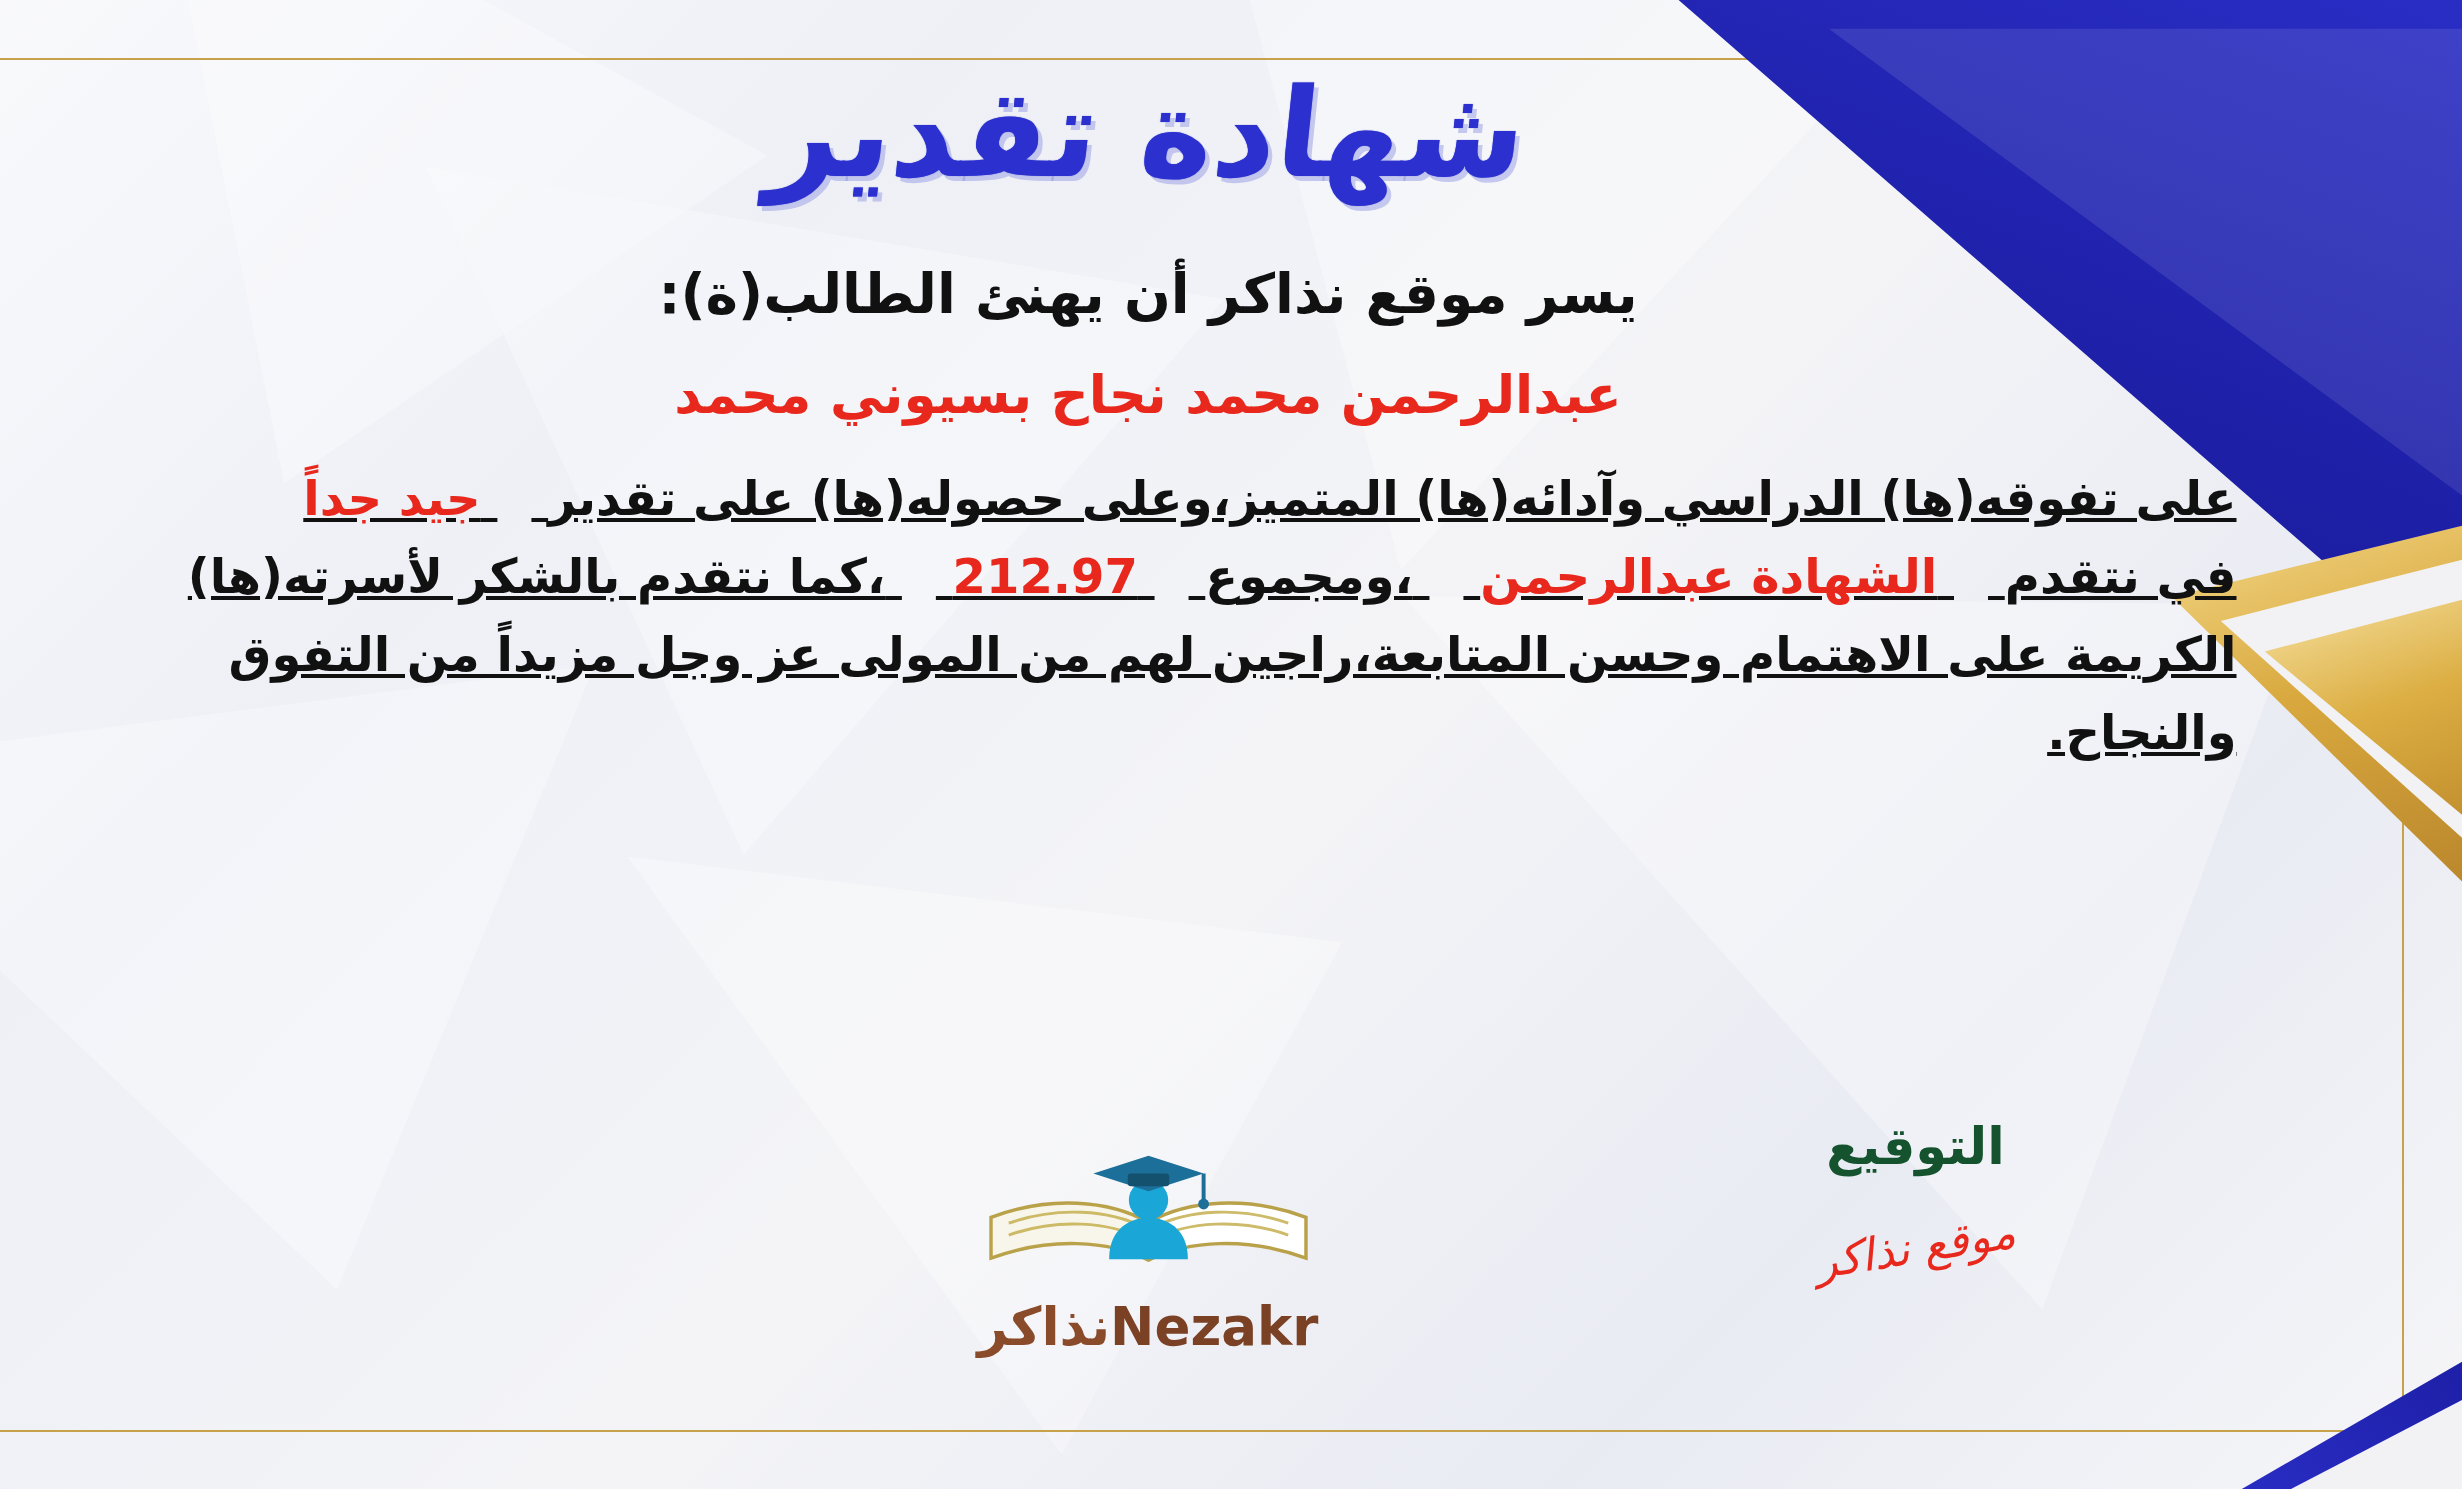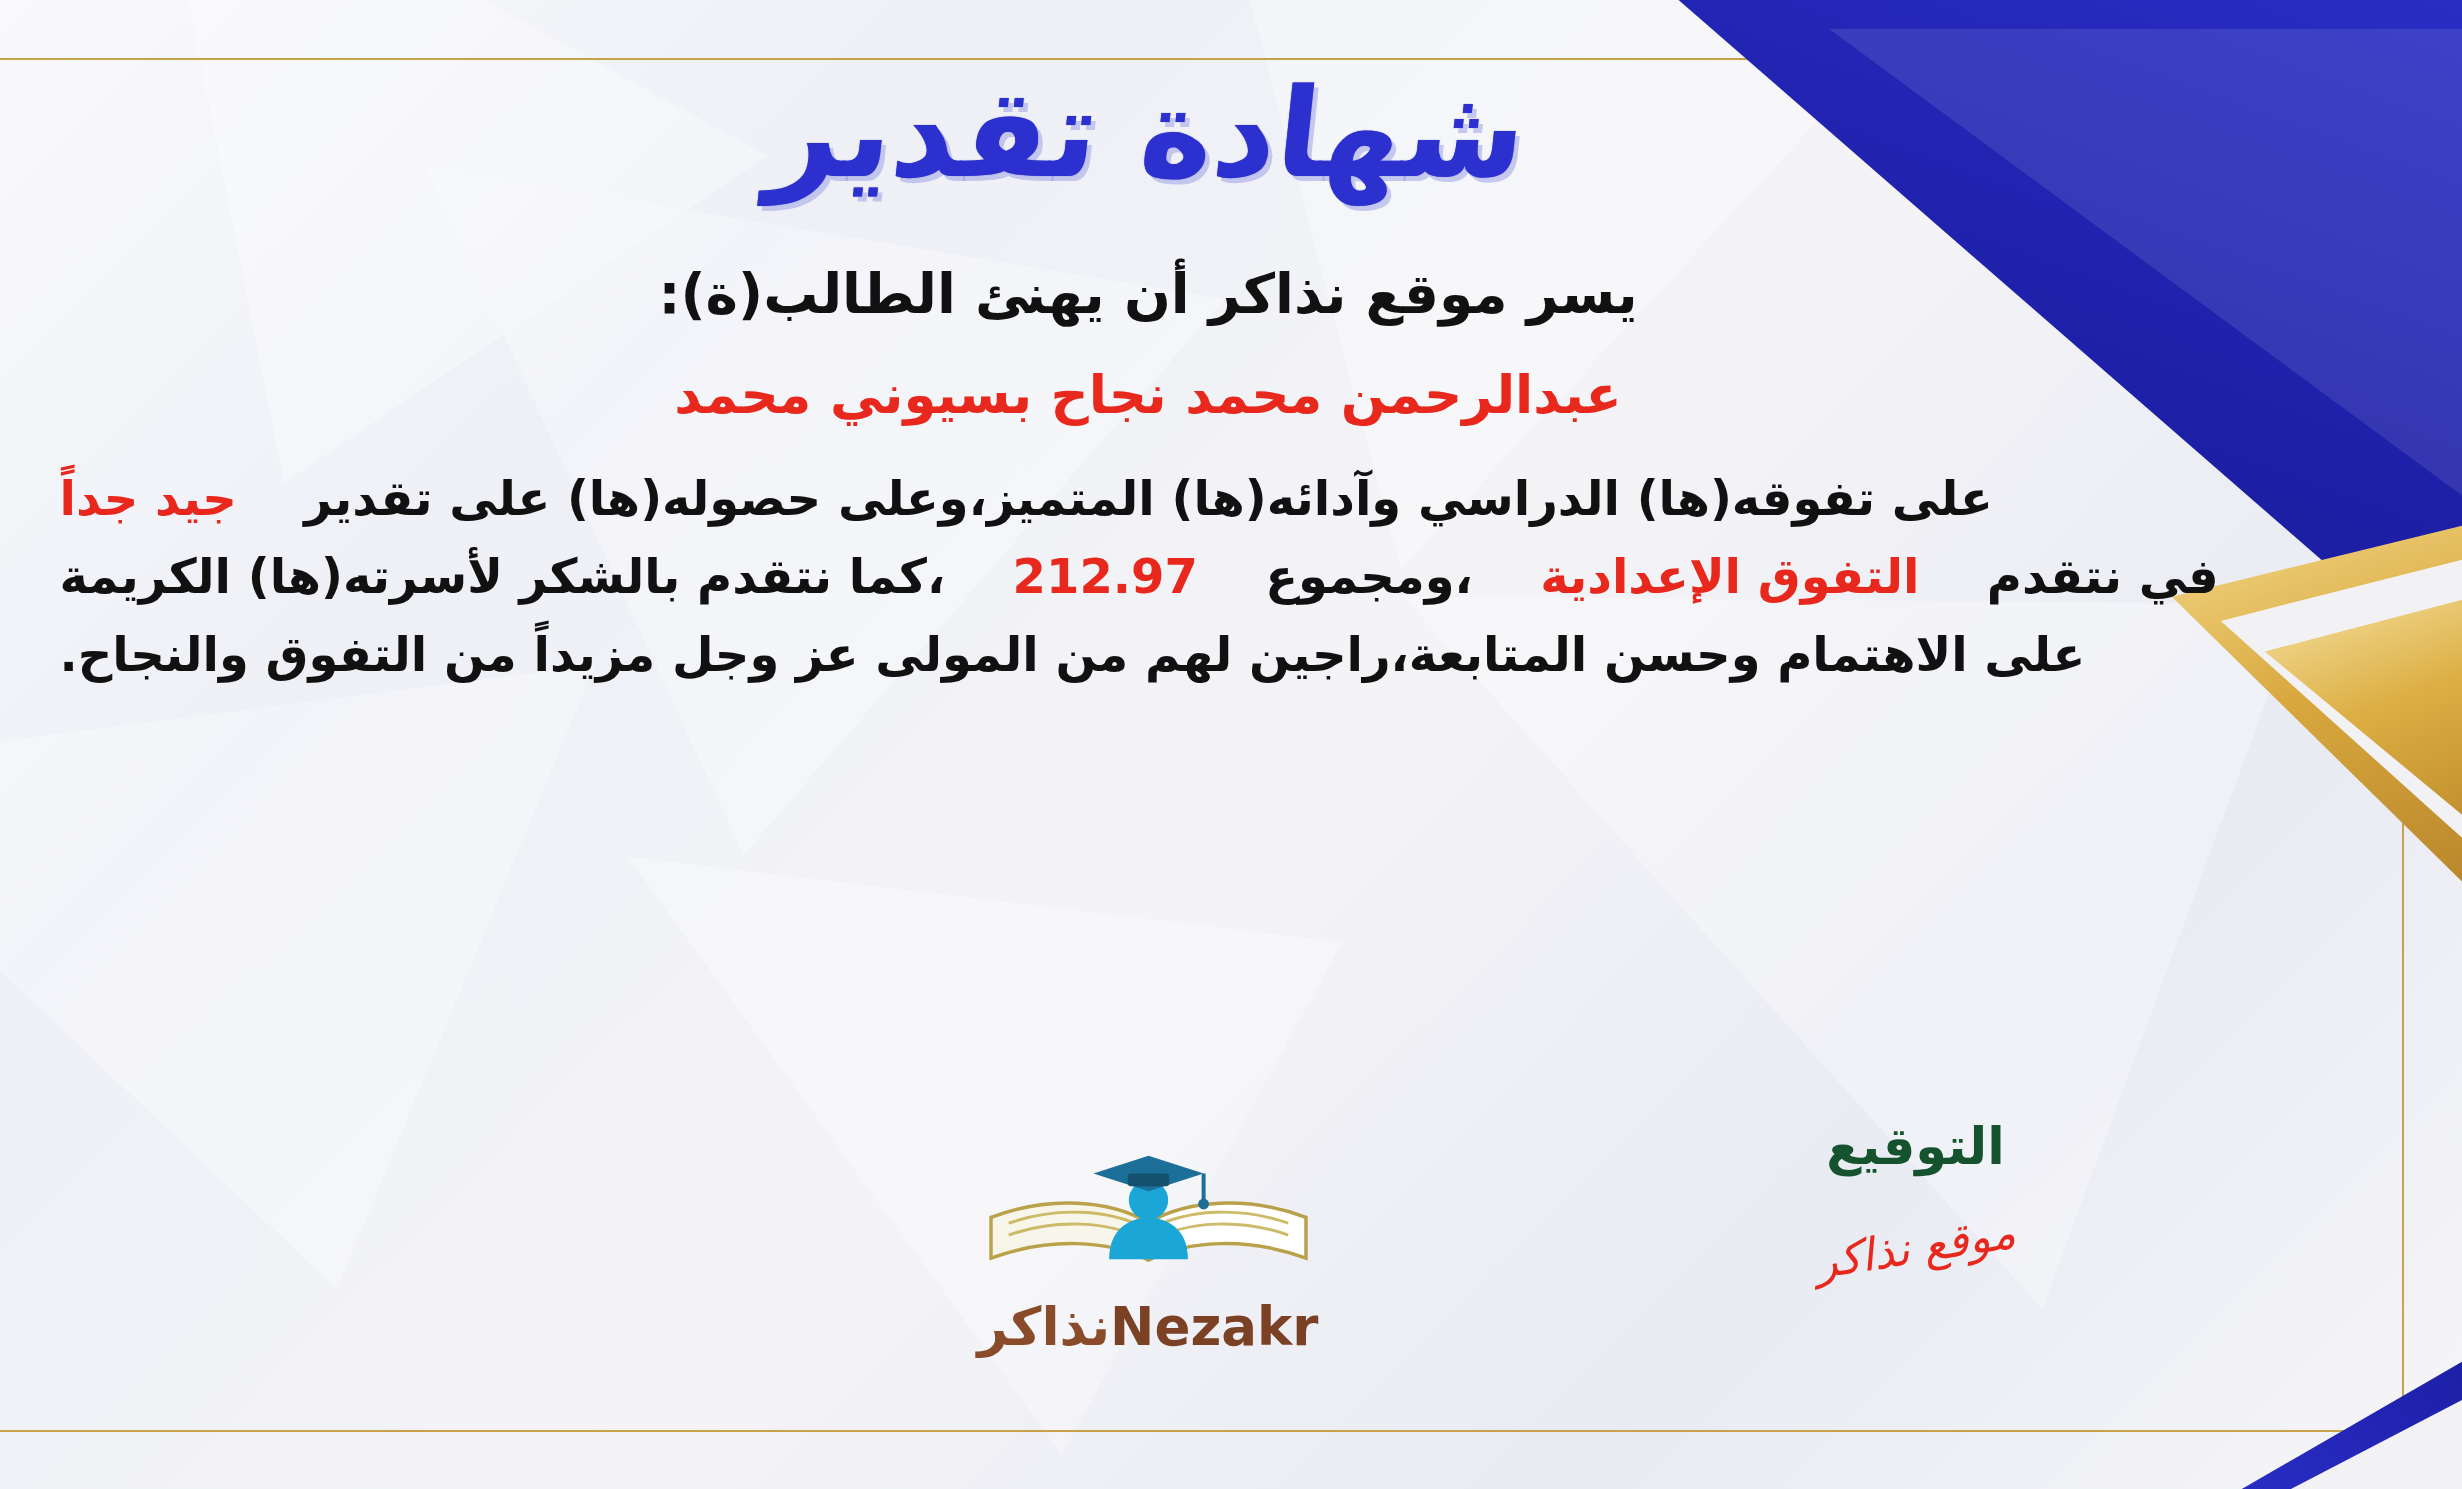--- a/index.html
+++ b/index.html
@@ -163,22 +163,23 @@
     line-height: 1.3;
     font-weight: 700;
     color: #e8281c;
   }
 
   .para {
     margin-top: 30.5px;
     font-size: 48px;
     line-height: 1.62;
     font-weight: 700;
-    text-align: left;
+    text-align: right;
     color: #111111;
+    text-decoration: underline;
   }
   .para .hl {
     color: #e8281c;
     font-weight: 700;
   }
   .para .gap { display: inline-block; width: 34px; }
 
   
   .footer {
     position: absolute;
@@ -278,21 +279,21 @@
 
       <div class="student-name">عبدالرحمن محمد نجاح بسيوني محمد</div>
 
       <div class="para">
         <span>على تفوقه(ها) الدراسي وآدائه(ها) المتميز،وعلى حصوله(ها) على تقدير</span>
         <span class="gap"></span>
         <span class="hl">جيد جداً</span>
         <br>
         <span>في نتقدم</span>
         <span class="gap"></span>
-        <span class="hl">التفوق الإعدادية</span>
+        <span class="hl">الشهادة عبدالرحمن</span>
         <span class="gap"></span>
         <span>،ومجموع</span>
         <span class="gap"></span>
         <span class="hl">212.97</span>
         <span class="gap"></span>
         <span>،كما نتقدم بالشكر لأسرته(ها) الكريمة على الاهتمام وحسن المتابعة،راجين لهم من المولى عز وجل مزيداً من التفوق والنجاح.</span>
       </div>
 
     </div>
 

